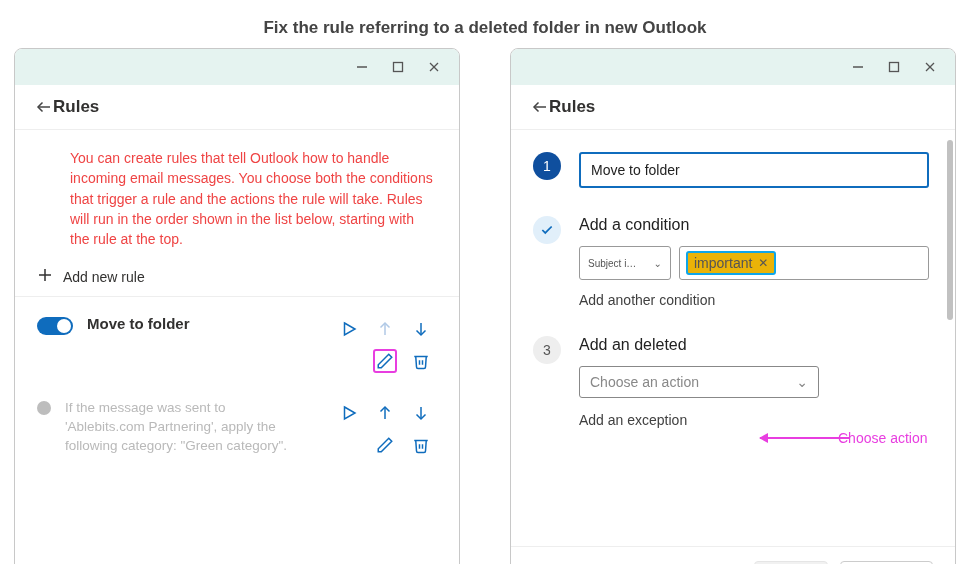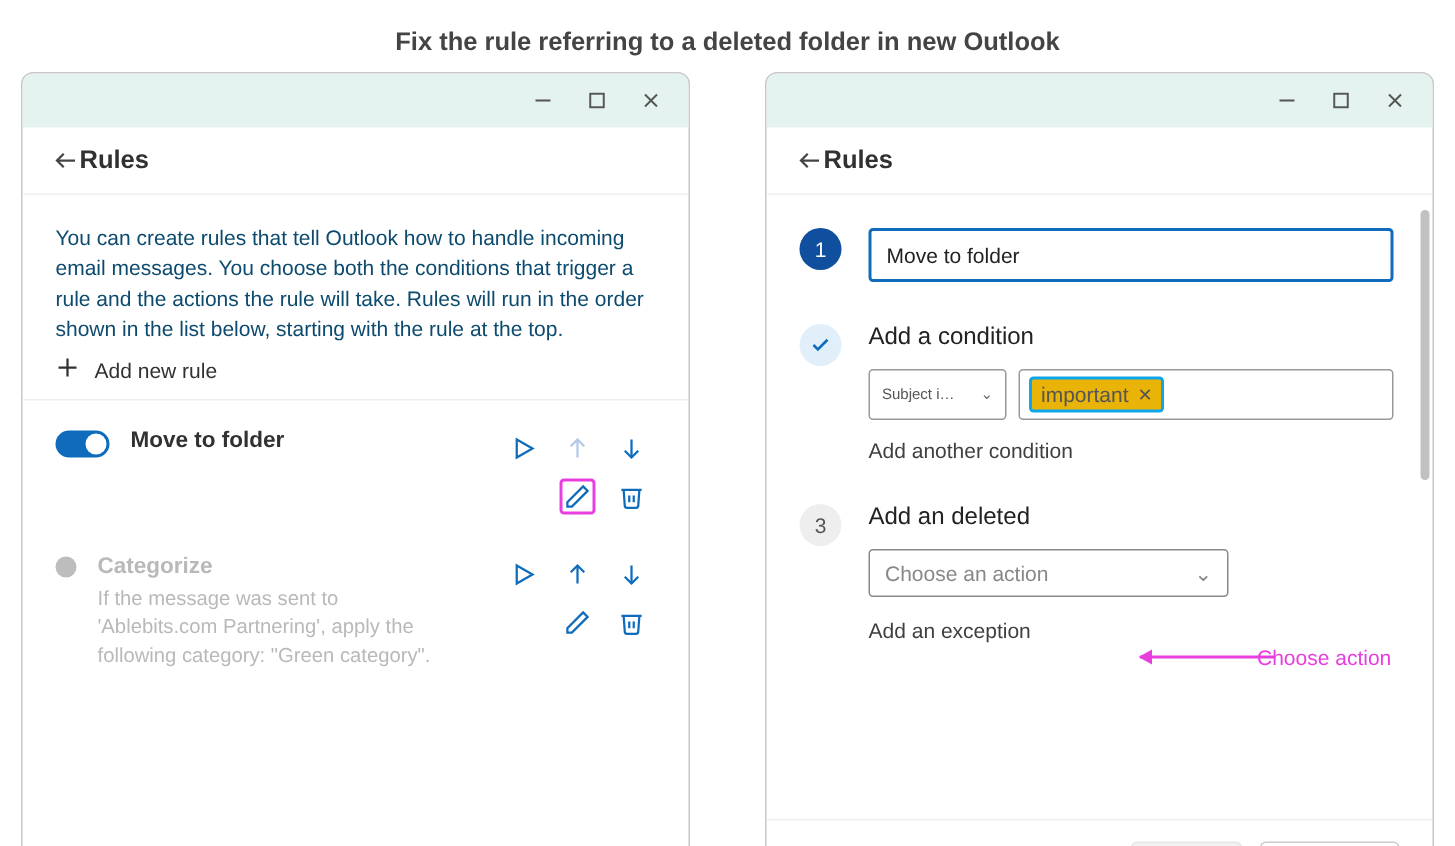--- a/index.html
+++ b/index.html
@@ -45,24 +45,24 @@
   .header-row {
     display: flex;
     align-items: center;
     padding: 12px 20px;
     border-bottom: 1px solid #eee;
   }
   .back-arrow { cursor:pointer; color:#444; display:flex; }
   .back-arrow svg { width: 18px; height: 18px; }
   .header-title { font-weight: 600; font-size: 17px; }
   .body { padding: 18px 22px; }
-  .intro { line-height: 1.45; color:#0c4a6e; }
+  .intro { line-height: 1.45; color:#ef4444;margin-left:33px; }
   .add-rule {
     display:flex; align-items:center; gap:10px;
-    color:#323130; margin: 8px 0 10px; cursor:pointer;
+    color:#323130; margin: 18px 0 10px; cursor:pointer;
   }
   .plus-icon svg { width:16px; height:16px; stroke:#605e5c; }
   .divider { height:1px; background:#eee; margin: 6px -22px 0; }
   .rule-item { display:flex; gap:14px; padding: 18px 0 4px; }
   .rule-item.disabled { color:#b9b9b9; }
   .toggle {
     width: 36px; height: 18px; border-radius: 9px;
     background: #0f6cbd; position:relative; flex-shrink:0; margin-top:2px; cursor:pointer;
   }
   .toggle::after {
@@ -250,21 +250,20 @@
                 <line x1="10" y1="11" x2="10" y2="17"></line>
                 <line x1="14" y1="11" x2="14" y2="17"></line>
               </svg>
             </span>
         </div>
       </div>
 
       <div class="rule-item disabled">
         <div class="toggle off"></div>
         <div class="rule-main">
-          <div class="rule-name">Categorize</div>
           <div class="rule-desc">If the message was sent to 'Ablebits.com Partnering', apply the following category: "Green category".</div>
         </div>
         <div class="rule-actions">
           <span class="action-btn">
               <svg viewBox="0 0 24 24" fill="none" stroke="currentColor" stroke-width="2">
                 <polygon points="6 4 20 12 6 20 6 4"></polygon>
               </svg>
             </span>
           <span class="action-btn">
               <svg viewBox="0 0 24 24" fill="none" stroke="currentColor" stroke-width="2">

